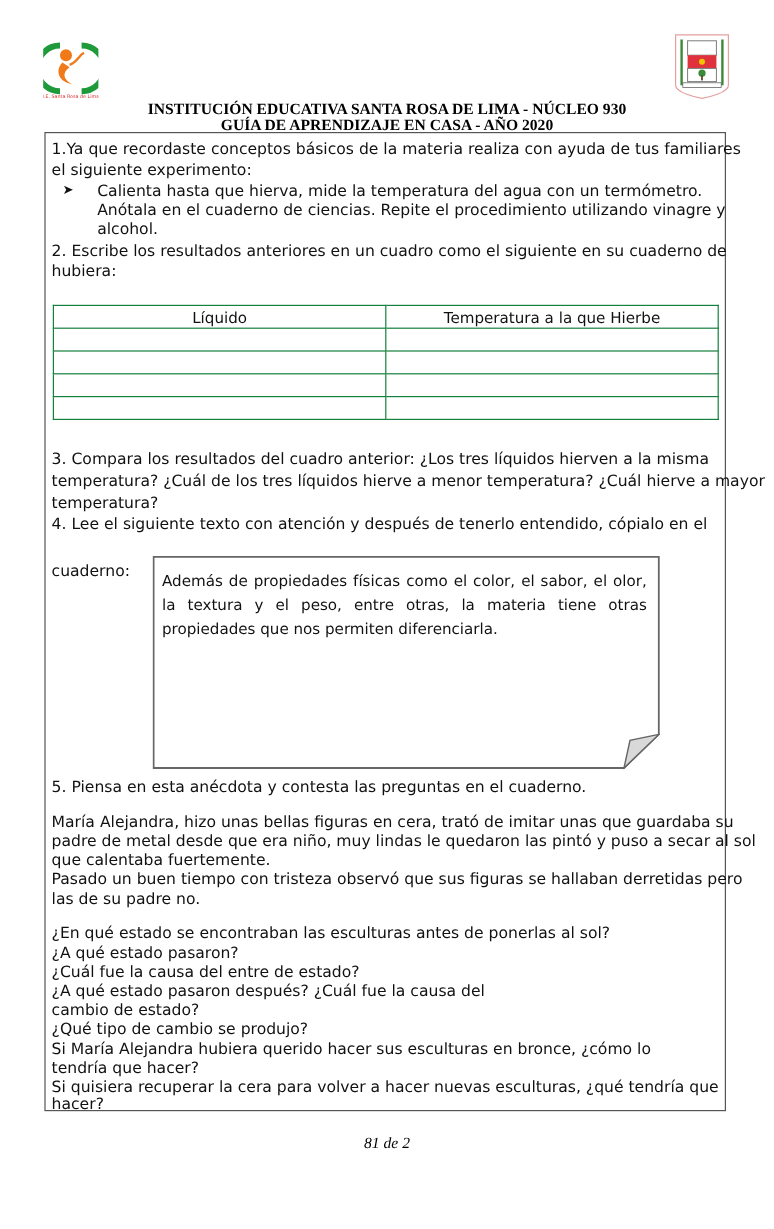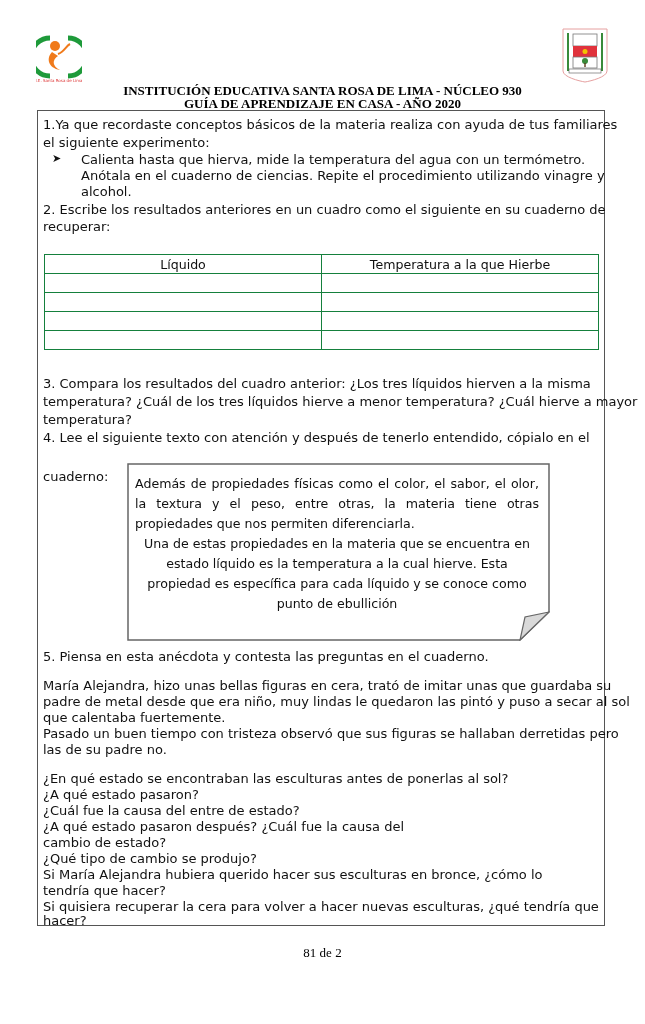--- a/index.html
+++ b/index.html
@@ -17,21 +17,21 @@
     .bullet { position: absolute; left: 52px; top: 152px; font-size: 11px; }
     .tbl { position: absolute; left: 44px; top: 254px; width: 555px; border-collapse: collapse; }
     .tbl td, .tbl th { border: 1px solid #15803d; height: 18px; padding: 0; font-weight: normal;
       font-size: 12.6px; text-align: center; vertical-align: middle; width: 50%; }
     .note { position: absolute; left: 127px; top: 463px; width: 423px; height: 178px; }
     .note svg { position: absolute; left: 0; top: 0; }
     .note-text { position: absolute; left: 8px; top: 11px; width: 404px; font-size: 12.6px; line-height: 20px; }
     .note-p1 { text-align: justify; }
     .note-p2 { text-align: center; }
     .page-num { position: absolute; left: 0; width: 645px; top: 945px; text-align: center;
-      font-family: "Liberation Serif", serif; font-size: 13px; color: #000; }
+      font-family: "Liberation Serif", serif; font-size: 13px; color: #000; font-style: italic; }
   </style>
 </head>
 <body>
 
 <div class="logo-left">
   <svg width="46" height="52" viewBox="0 0 46 52">
     <path d="M14 6 A18 18 0 0 0 14 44" fill="none" stroke="#1e9a3a" stroke-width="5"></path>
     <path d="M32 6 A18 18 0 0 1 32 44" fill="none" stroke="#1e9a3a" stroke-width="5"></path>
     <circle cx="19" cy="14" r="5" fill="#f07a1a"></circle>
     <path d="M16 20 C 10 26, 12 36, 24 38 C 16 34, 16 28, 22 24 Z" fill="#f07a1a"></path>
@@ -60,21 +60,21 @@
 <div class="main-box"></div>
 
 <div class="txt" style="left:43px; top:116px;">1.Ya que recordaste conceptos básicos de la materia realiza con ayuda de tus familiares</div>
 <div class="txt" style="left:43px; top:134px;">el siguiente experimento:</div>
 <div class="bullet">➤</div>
 <div class="txt" style="left:81px; top:151px;">Calienta hasta que hierva, mide la temperatura del agua con un termómetro.</div>
 <div class="txt" style="left:81px; top:167px;">Anótala en el cuaderno de ciencias. Repite el procedimiento utilizando vinagre y</div>
 <div class="txt" style="left:81px; top:183px;">alcohol.</div>
 
 <div class="txt" style="left:43px; top:201px;"> 2. Escribe los resultados anteriores en un cuadro como el siguiente en su cuaderno de</div>
-<div class="txt" style="left:43px; top:218px;">recuperar:</div>
+<div class="txt" style="left:43px; top:218px;">hubiera:</div>
 
 <table class="tbl">
   <tbody>
       <tr>
     <th>Líquido</th>
     <th>Temperatura a la que Hierbe</th>
   </tr>
   <tr>
     <td></td>
     <td></td>
@@ -101,21 +101,20 @@
 <div class="txt" style="left:43px; top:429px;">4. Lee el siguiente texto con atención y después de tenerlo entendido, cópialo en el</div>
 <div class="txt" style="left:43px; top:424px;margin-top:44px;">cuaderno:</div>
 
 <div class="note">
   <svg width="423" height="178" viewBox="0 0 423 178">
     <path d="M1 1 H422 V149 L393 177 H1 Z" fill="#fff" stroke="#666" stroke-width="1.5"></path>
     <path d="M422 149 L398 154 L393 177 Z" fill="#d9d9d9" stroke="#666" stroke-width="1.2"></path>
   </svg>
   <div class="note-text">
     <div class="note-p1">Además de propiedades físicas como el color, el sabor, el olor, la textura y el peso, entre otras, la materia tiene otras propiedades que nos permiten diferenciarla.</div>
-    <div class="note-p2">Una de estas propiedades en la materia que se encuentra en estado líquido es la temperatura a la cual hierve. Esta propiedad es específica para cada líquido y se conoce como punto de ebullición</div>
   </div>
 </div>
 
 <div class="txt" style="left:43px; top:648px;">5. Piensa en esta anécdota y contesta las preguntas en el cuaderno.</div>
 
 <div class="txt" style="left:43px; top:677px;">María Alejandra, hizo unas bellas figuras en cera, trató de imitar unas que guardaba su</div>
 <div class="txt" style="left:43px; top:693px;">padre de metal desde que era niño, muy lindas le quedaron las pintó y puso a secar al sol</div>
 <div class="txt" style="left:43px; top:709px;">que calentaba fuertemente.</div>
 <div class="txt" style="left:43px; top:725px;">Pasado un buen tiempo con tristeza observó que sus figuras se hallaban derretidas pero</div>
 <div class="txt" style="left:43px; top:741px;">las de su padre no.</div>

